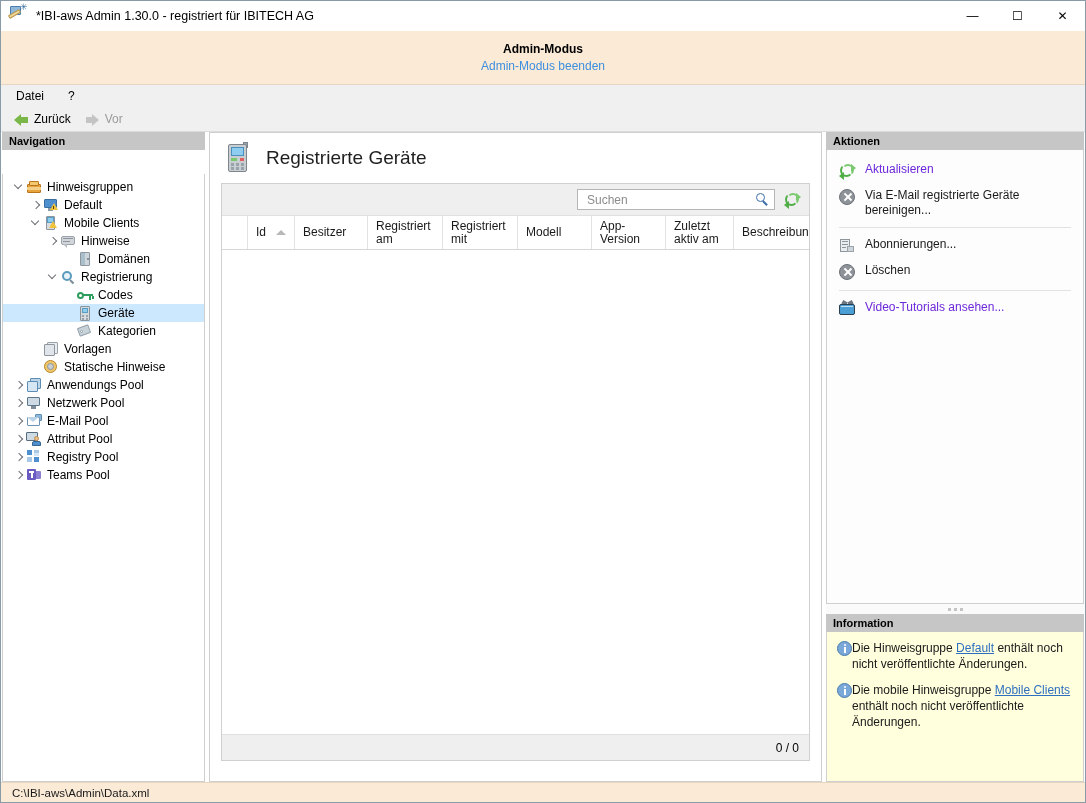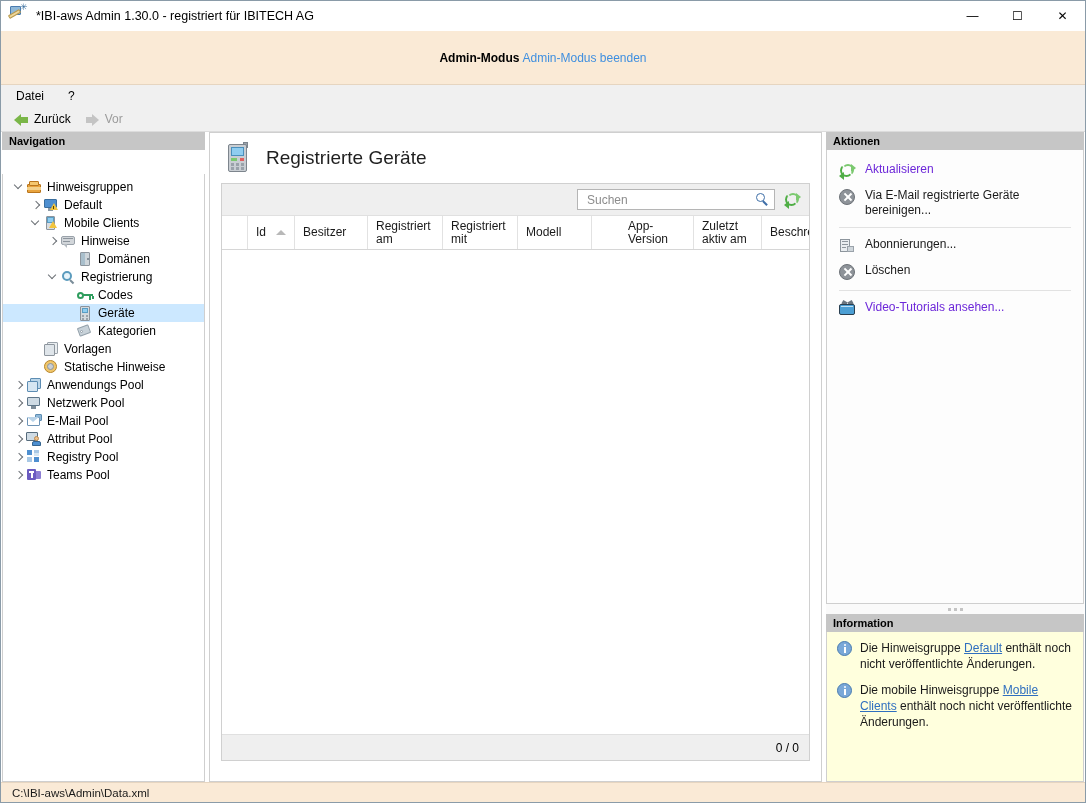--- a/index.html
+++ b/index.html
@@ -40,21 +40,21 @@
     width: 45px; height: 30px;
     display: flex; align-items: center; justify-content: center;
     font-size: 12px; color: #000;
   }
 
   
   .admin-banner {
     flex: 0 0 54px; height: 54px;
     background: #faead6;
     border-bottom: 1px solid #e6d5c0;
-    display: flex; flex-direction: row;
+    display: flex; flex-direction: column;
     align-items: center; justify-content: center;
     gap: 3px;
   }
   .admin-title { font-weight: bold; font-size: 12px; color: #000; }
   .admin-link {
     font-size: 12px; color: #3f8fdf; cursor: pointer;
   }
 
   
   .menubar {
@@ -253,21 +253,21 @@
   .splitter i { width: 3px; height: 3px; background: #c4c4c4; display: block; }
 
   .info-box {
     flex: 0 0 150px; height: 150px;
     border: 1px solid #cfcfcf;
     border-top: none;
     background: #ffffdd;
     padding: 8px 10px 0 10px;
     overflow: hidden;
   }
-  .info-row { display: flex; align-items: flex-start; gap: 8px; margin-bottom: 10px; }
+  .info-row { display: flex; align-items: flex-start; gap: 0; margin-bottom: 10px; }
   .info-ico { width: 15px; height: 15px; flex: 0 0 15px; position: relative; margin-top: 1px; }
   .info-text { font-size: 12px; color: #1a1a1a; line-height: 16px; }
   .info-text a { color: #2f6fbf; text-decoration: underline; cursor: pointer; }
 
   
   .statusbar {
     flex: 0 0 20px; height: 20px;
     background: #faead6;
     border-top: 1px solid #e6d5c0;
     display: flex; align-items: center;
@@ -734,21 +734,21 @@
             </div>
             <div class="gh-cell" style="flex: 0 0 75px;">
               <span>Registriert am</span>
             </div>
             <div class="gh-cell" style="flex: 0 0 75px;">
               <span>Registriert mit</span>
             </div>
             <div class="gh-cell" style="flex: 0 0 74px;">
               <span>Modell</span>
             </div>
-            <div class="gh-cell" style="flex: 0 0 74px; margin-left: 28px;">
+            <div class="gh-cell" style="flex: 0 0 74px;">
               <span>App-Version</span>
             </div>
             <div class="gh-cell" style="flex: 0 0 68px;">
               <span>Zuletzt aktiv am</span>
             </div>
             <div class="gh-cell last" style="flex: 0 0 70px;">
               <span>Beschreibung</span>
             </div>
           </div>
         <div class="grid-body" id="grid-body"></div>

